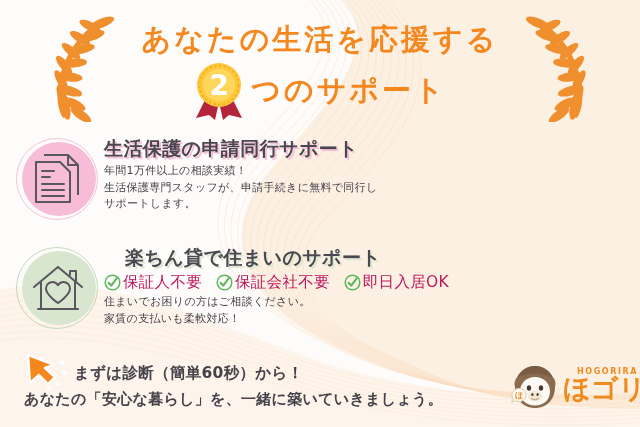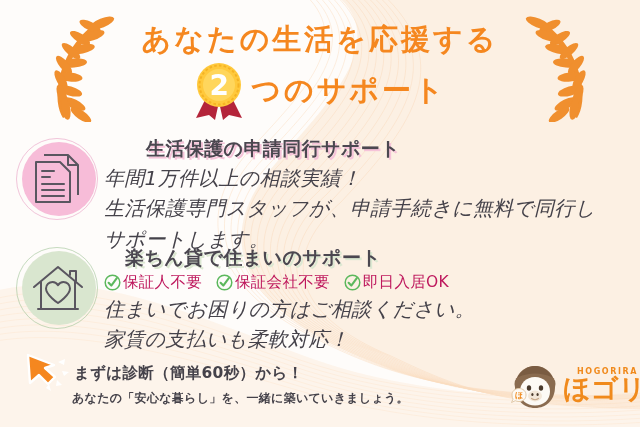--- a/index.html
+++ b/index.html
@@ -135,30 +135,29 @@
   .block-body { flex: 1 1 auto; padding-top: 2px; }
 
   .block-title {
     font-size: 19px;
     font-weight: 700;
     letter-spacing: 0.4px;
     line-height: 1.15;
     color: #4b4750;
     margin-bottom: 3px;
   }
-  .block-title.pinkshadow  { text-shadow: 2px 2px 0 #f6c3d9; margin-left: 42px; }
+  .block-title.pinkshadow  { text-shadow: 2px 2px 0 #f6c3d9; }
   .block-title.greenshadow { text-shadow: 2px 2px 0 #dce8d2; margin-left: 21px; }
 
   .block-line {
-    font-size: 20px;
+    font-size: 11px;
     line-height: 1.52;
     color: #45424a;
     letter-spacing: 0.3px;
     white-space: nowrap;
-    font-style: italic;
   }
   .checks-row {
     display: flex;
     align-items: center;
     gap: 14px;
     margin: 1px 0 1px;
   }
   .check-item {
     display: inline-flex;
     align-items: center;
@@ -200,26 +199,25 @@
     font-size: 15.5px;
     font-weight: 700;
     color: #45424a;
     letter-spacing: 0.3px;
     white-space: nowrap;
   }
   .footer-line2 {
     position: absolute;
     left: 24px;
     top: 38px;
-    font-size: 12px;
+    font-size: 15px;
     font-weight: 700;
     color: #45424a;
     letter-spacing: 0.3px;
     white-space: nowrap;
-    margin-left: 48px;
   }
 
   .logo {
     position: absolute;
     right: 10px;
     top: 8px;
     width: 148px;
     height: 56px;
     display: flex;
     align-items: center;

